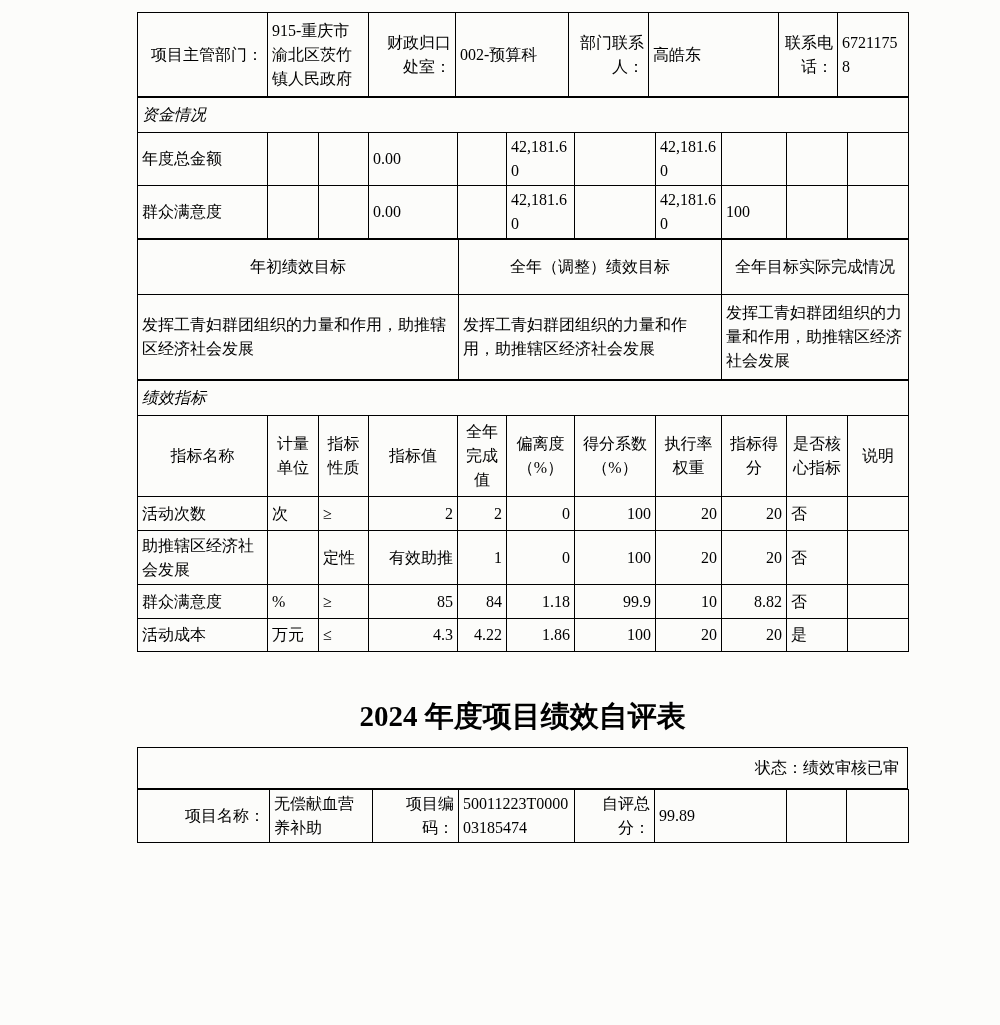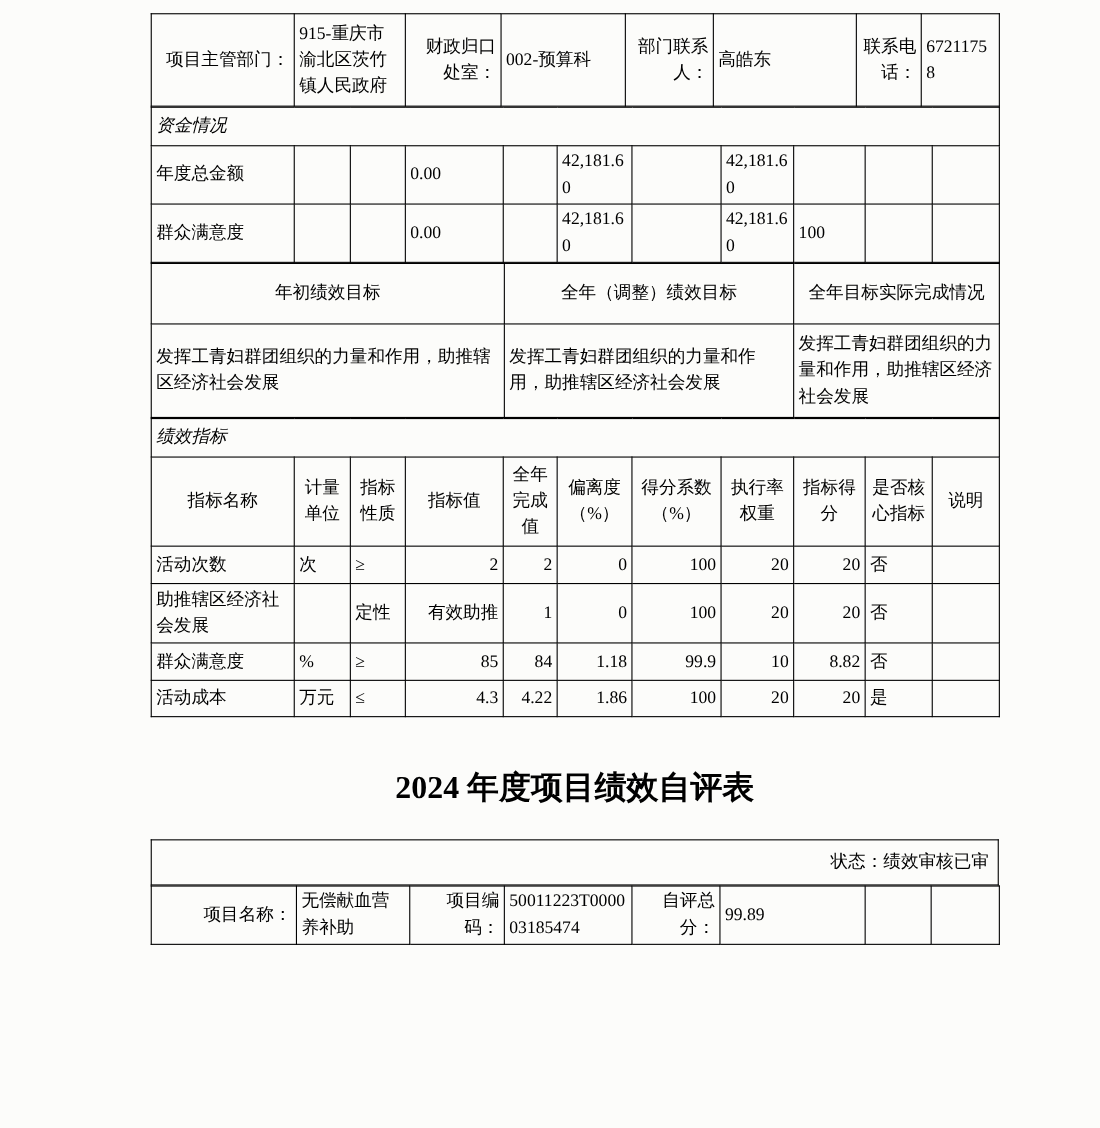--- a/index.html
+++ b/index.html
@@ -18,21 +18,21 @@
     padding:2px 4px;
     vertical-align:middle;
     overflow:hidden;
     word-break:break-all;
   }
   td.al{text-align:left;}
   td.ar{text-align:right;}
   td.banner{text-align:left;height:30px;font-style:italic;}
   .hdr td{text-align:center;}
   .title{
-    margin:46px 0 27px 0;
+    margin:46px 0 11px 0;
     text-align:center;
     font-size:29px;
     font-weight:bold;
     line-height:1.3;
   }
   .status-cell{height:36px;}
 </style>
 </head>
 <body>
 

